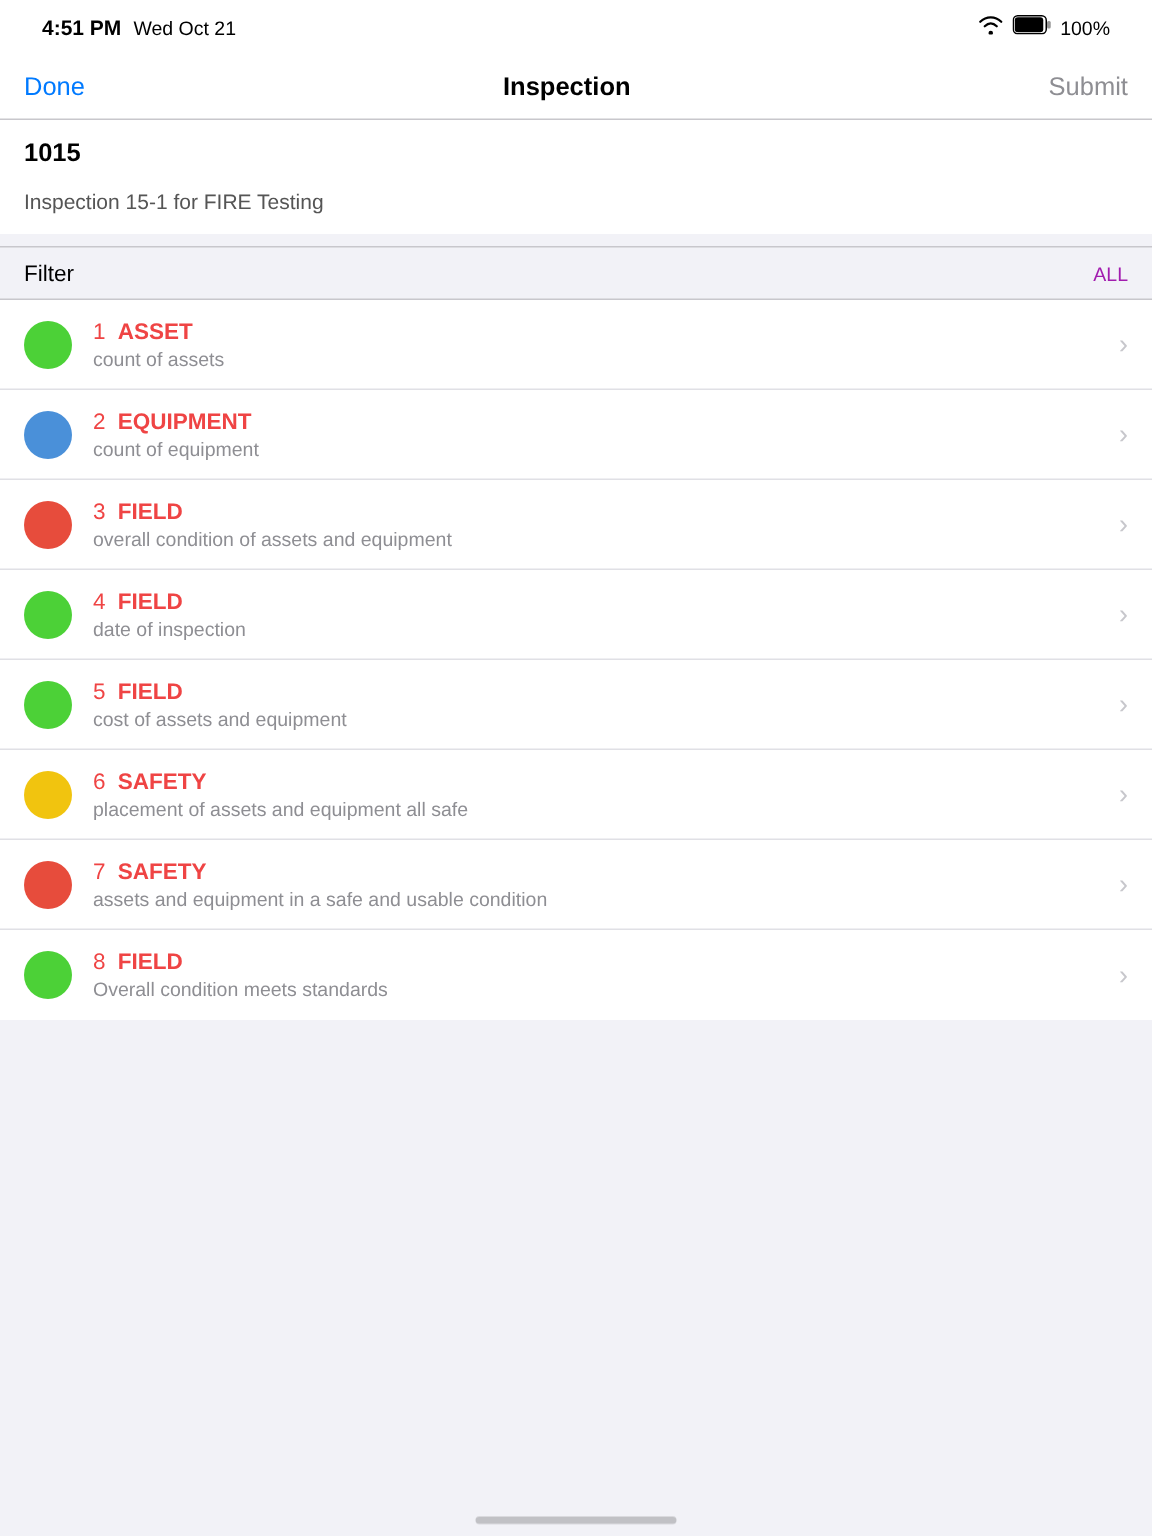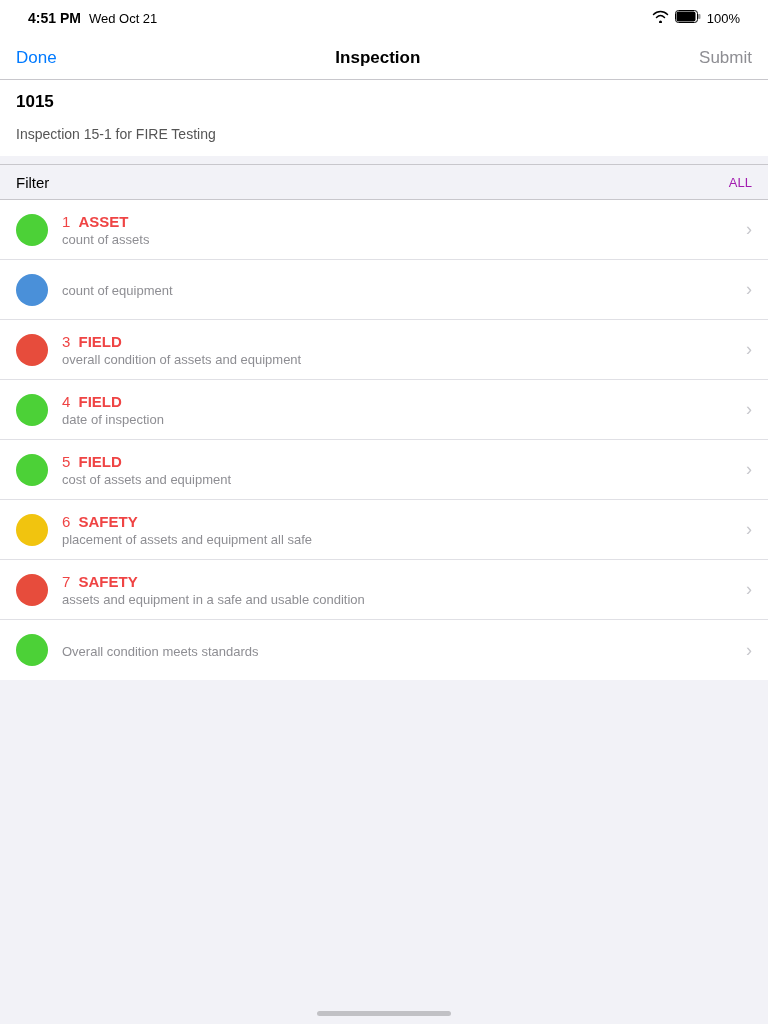--- a/index.html
+++ b/index.html
@@ -231,20 +231,21 @@
       <div class="dot dot-green"></div>
       <div class="item-text">
         <div class="item-title"><span class="item-title-num">1 </span><span>ASSET</span></div>
         <div class="item-subtitle">count of assets</div>
       </div>
       <span class="chevron">›</span>
     </div>
     <div class="list-item">
       <div class="dot dot-blue"></div>
       <div class="item-text">
+        <div class="item-title"><span class="item-title-num">2 </span><span>EQUIPMENT</span></div>
         <div class="item-subtitle">count of equipment</div>
       </div>
       <span class="chevron">›</span>
     </div>
     <div class="list-item">
       <div class="dot dot-red"></div>
       <div class="item-text">
         <div class="item-title"><span class="item-title-num">3 </span><span>FIELD</span></div>
         <div class="item-subtitle">overall condition of assets and equipment</div>
       </div>
@@ -278,20 +279,21 @@
       <div class="dot dot-red"></div>
       <div class="item-text">
         <div class="item-title"><span class="item-title-num">7 </span><span>SAFETY</span></div>
         <div class="item-subtitle">assets and equipment in a safe and usable condition</div>
       </div>
       <span class="chevron">›</span>
     </div>
     <div class="list-item">
       <div class="dot dot-green"></div>
       <div class="item-text">
+        <div class="item-title"><span class="item-title-num">8 </span><span>FIELD</span></div>
         <div class="item-subtitle">Overall condition meets standards</div>
       </div>
       <span class="chevron">›</span>
     </div>
   </div>
 
 <div class="home-indicator">
   <div class="home-bar"></div>
 </div>
 

